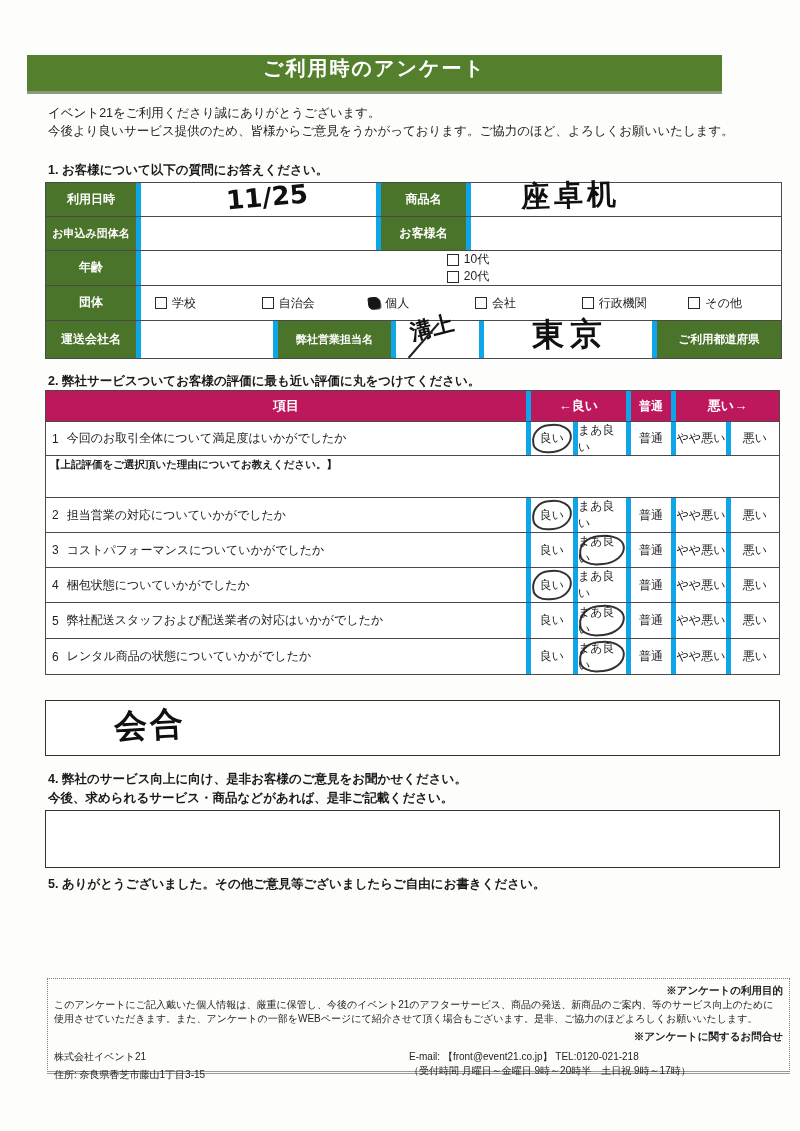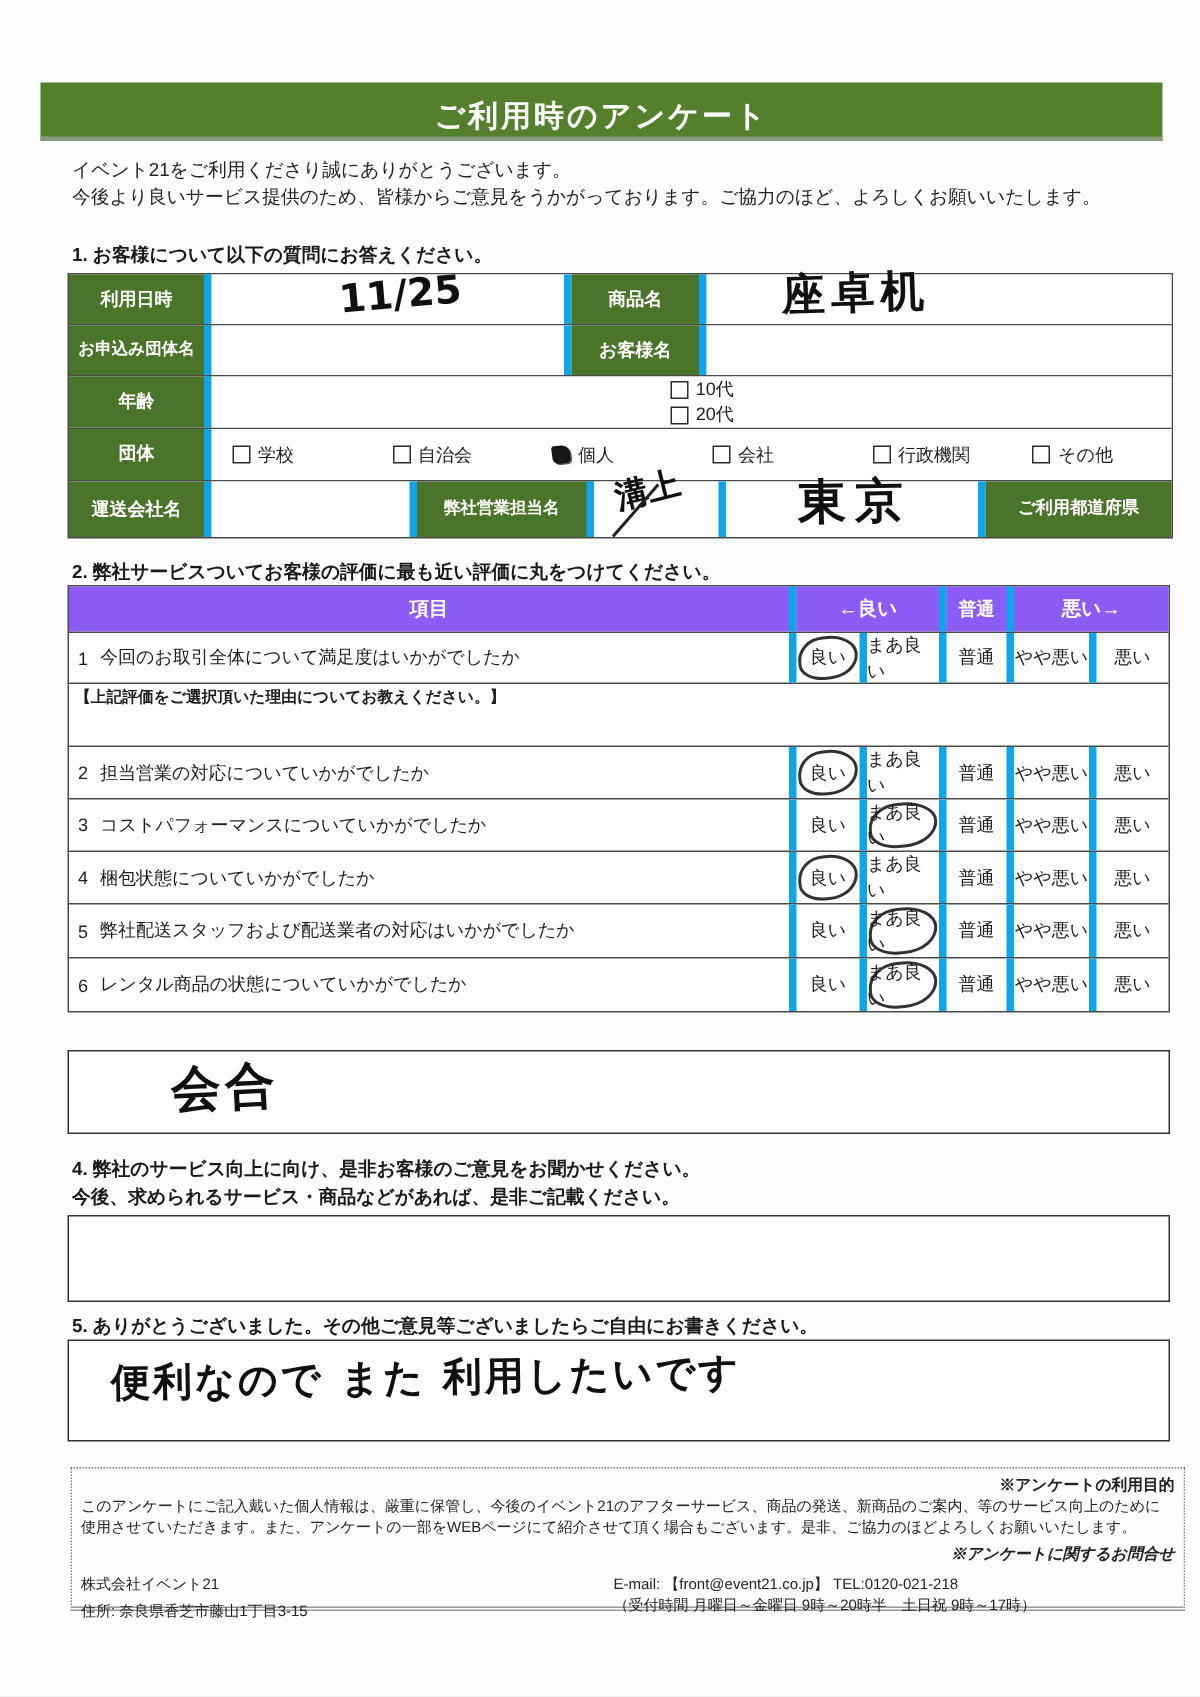--- a/index.html
+++ b/index.html
@@ -3,23 +3,23 @@
 <meta charset="utf-8">
 <style>
   html,body{margin:0;padding:0;background:#e8e8e8;}
   .page{
     position:relative;width:800px;height:1131px;margin:0 auto;background:#fdfdfc;
     font-family:"Liberation Sans",sans-serif;color:#1d1d1d;overflow:hidden;
   }
   .abs{position:absolute;}
   
   .banner{
-    left:27px;top:55px;width:748px;height:36px;background:#54802e;
+    left:27px;top:55px;width:695px;height:36px;background:#54802e;
     border-bottom:3px solid #8a9a7e;
-    display:flex;align-items:flex-end;justify-content:center;
+    display:flex;align-items:flex-start;justify-content:center;
   }
   .banner-title{color:#fff;font-size:20px;font-weight:bold;letter-spacing:2px;}
   
   .intro{left:48px;top:104px;font-size:12.5px;line-height:18px;color:#222;}
   .sec-head{font-size:12.5px;font-weight:bold;color:#1a1a1a;}
   
   .tbl{border:1px solid #4a4a4a;background:#fff;}
   .trow{display:flex;border-bottom:1px solid #4a4a4a;}
   .trow:last-child{border-bottom:none;}
   .cell{border-right:5px solid #0ea5e9;position:relative;display:flex;align-items:center;box-sizing:border-box;}
@@ -42,21 +42,21 @@
   .hw-free{position:absolute;left:28px;top:12px;font-size:26px;transform:rotate(-1deg);letter-spacing:2px;}
   
   .qtext{font-size:12px;padding-left:6px;gap:8px;}
   .rc{justify-content:center;font-size:12px;}
   .rc.circled::after{
     content:"";position:absolute;left:1px;right:1px;top:2px;bottom:2px;
     border:2.5px solid rgba(22,22,22,.88);
     border-radius:48% 52% 55% 45% / 60% 50% 60% 42%;
     transform:rotate(-5deg);pointer-events:none;
   }
-  .hdr .cell{background:#8b5cf6;color:#fff;font-weight:bold;font-size:13px;justify-content:center;}
+  .hdr .cell{background:#be185d;color:#fff;font-weight:bold;font-size:13px;justify-content:center;}
   .reason{font-size:10.5px;font-weight:bold;align-items:flex-start;padding:2px 4px;}
   
   .ansbox{border:1.5px solid #333;background:#fff;}
   
   .footer{
     left:47px;top:978px;width:743px;height:96px;
     border:1px dotted #7a7a7a;border-bottom:3px double #9a9a9a;
     font-size:10px;line-height:1.35;color:#222;box-sizing:border-box;padding:4px 6px;
   }
   .f-title{font-weight:bold;font-size:10.5px;text-align:right;}
@@ -326,28 +326,25 @@
 
   <div class="abs ansbox" style="left:45px;top:700px;width:733px;height:54px;">
     <span class="hw hw-event">会合</span>
   </div>
 
   <div class="abs sec-head" style="left:48px;top:771px;">4. 弊社のサービス向上に向け、是非お客様のご意見をお聞かせください。</div>
   <div class="abs sec-head" style="left:48px;top:790px;">今後、求められるサービス・商品などがあれば、是非ご記載ください。</div>
   <div class="abs ansbox" style="left:45px;top:810px;width:733px;height:56px;"></div>
 
   <div class="abs sec-head" style="left:48px;top:876px;">5. ありがとうございました。その他ご意見等ございましたらご自由にお書きください。</div>
-  <div class="abs ansbox" style="left:45px;top:893px;width:733px;height:66px;">
-    <span class="hw hw-free">便利なので また 利用したいです</span>
-  </div>
 
   <div class="abs footer">
     <div class="f-title">※アンケートの利用目的</div>
     <div class="f-body">このアンケートにご記入戴いた個人情報は、厳重に保管し、今後のイベント21のアフターサービス、商品の発送、新商品のご案内、等のサービス向上のために使用させていただきます。また、アンケートの一部をWEBページにて紹介させて頂く場合もございます。是非、ご協力のほどよろしくお願いいたします。</div>
-    <div class="f-title" style="margin-top:4px;font-style:italic;">※アンケートに関するお問合せ</div>
+    <div class="f-title" style="margin-top:4px;">※アンケートに関するお問合せ</div>
     <div class="f-cols">
       <div class="f-left">
         <div>株式会社イベント21</div>
         <div>住所: 奈良県香芝市藤山1丁目3-15</div>
       </div>
       <div class="f-right">
         <div>E-mail: 【front@event21.co.jp】 TEL:0120-021-218</div>
         <div>（受付時間 月曜日～金曜日 9時～20時半　土日祝 9時～17時）</div>
       </div>
     </div>

